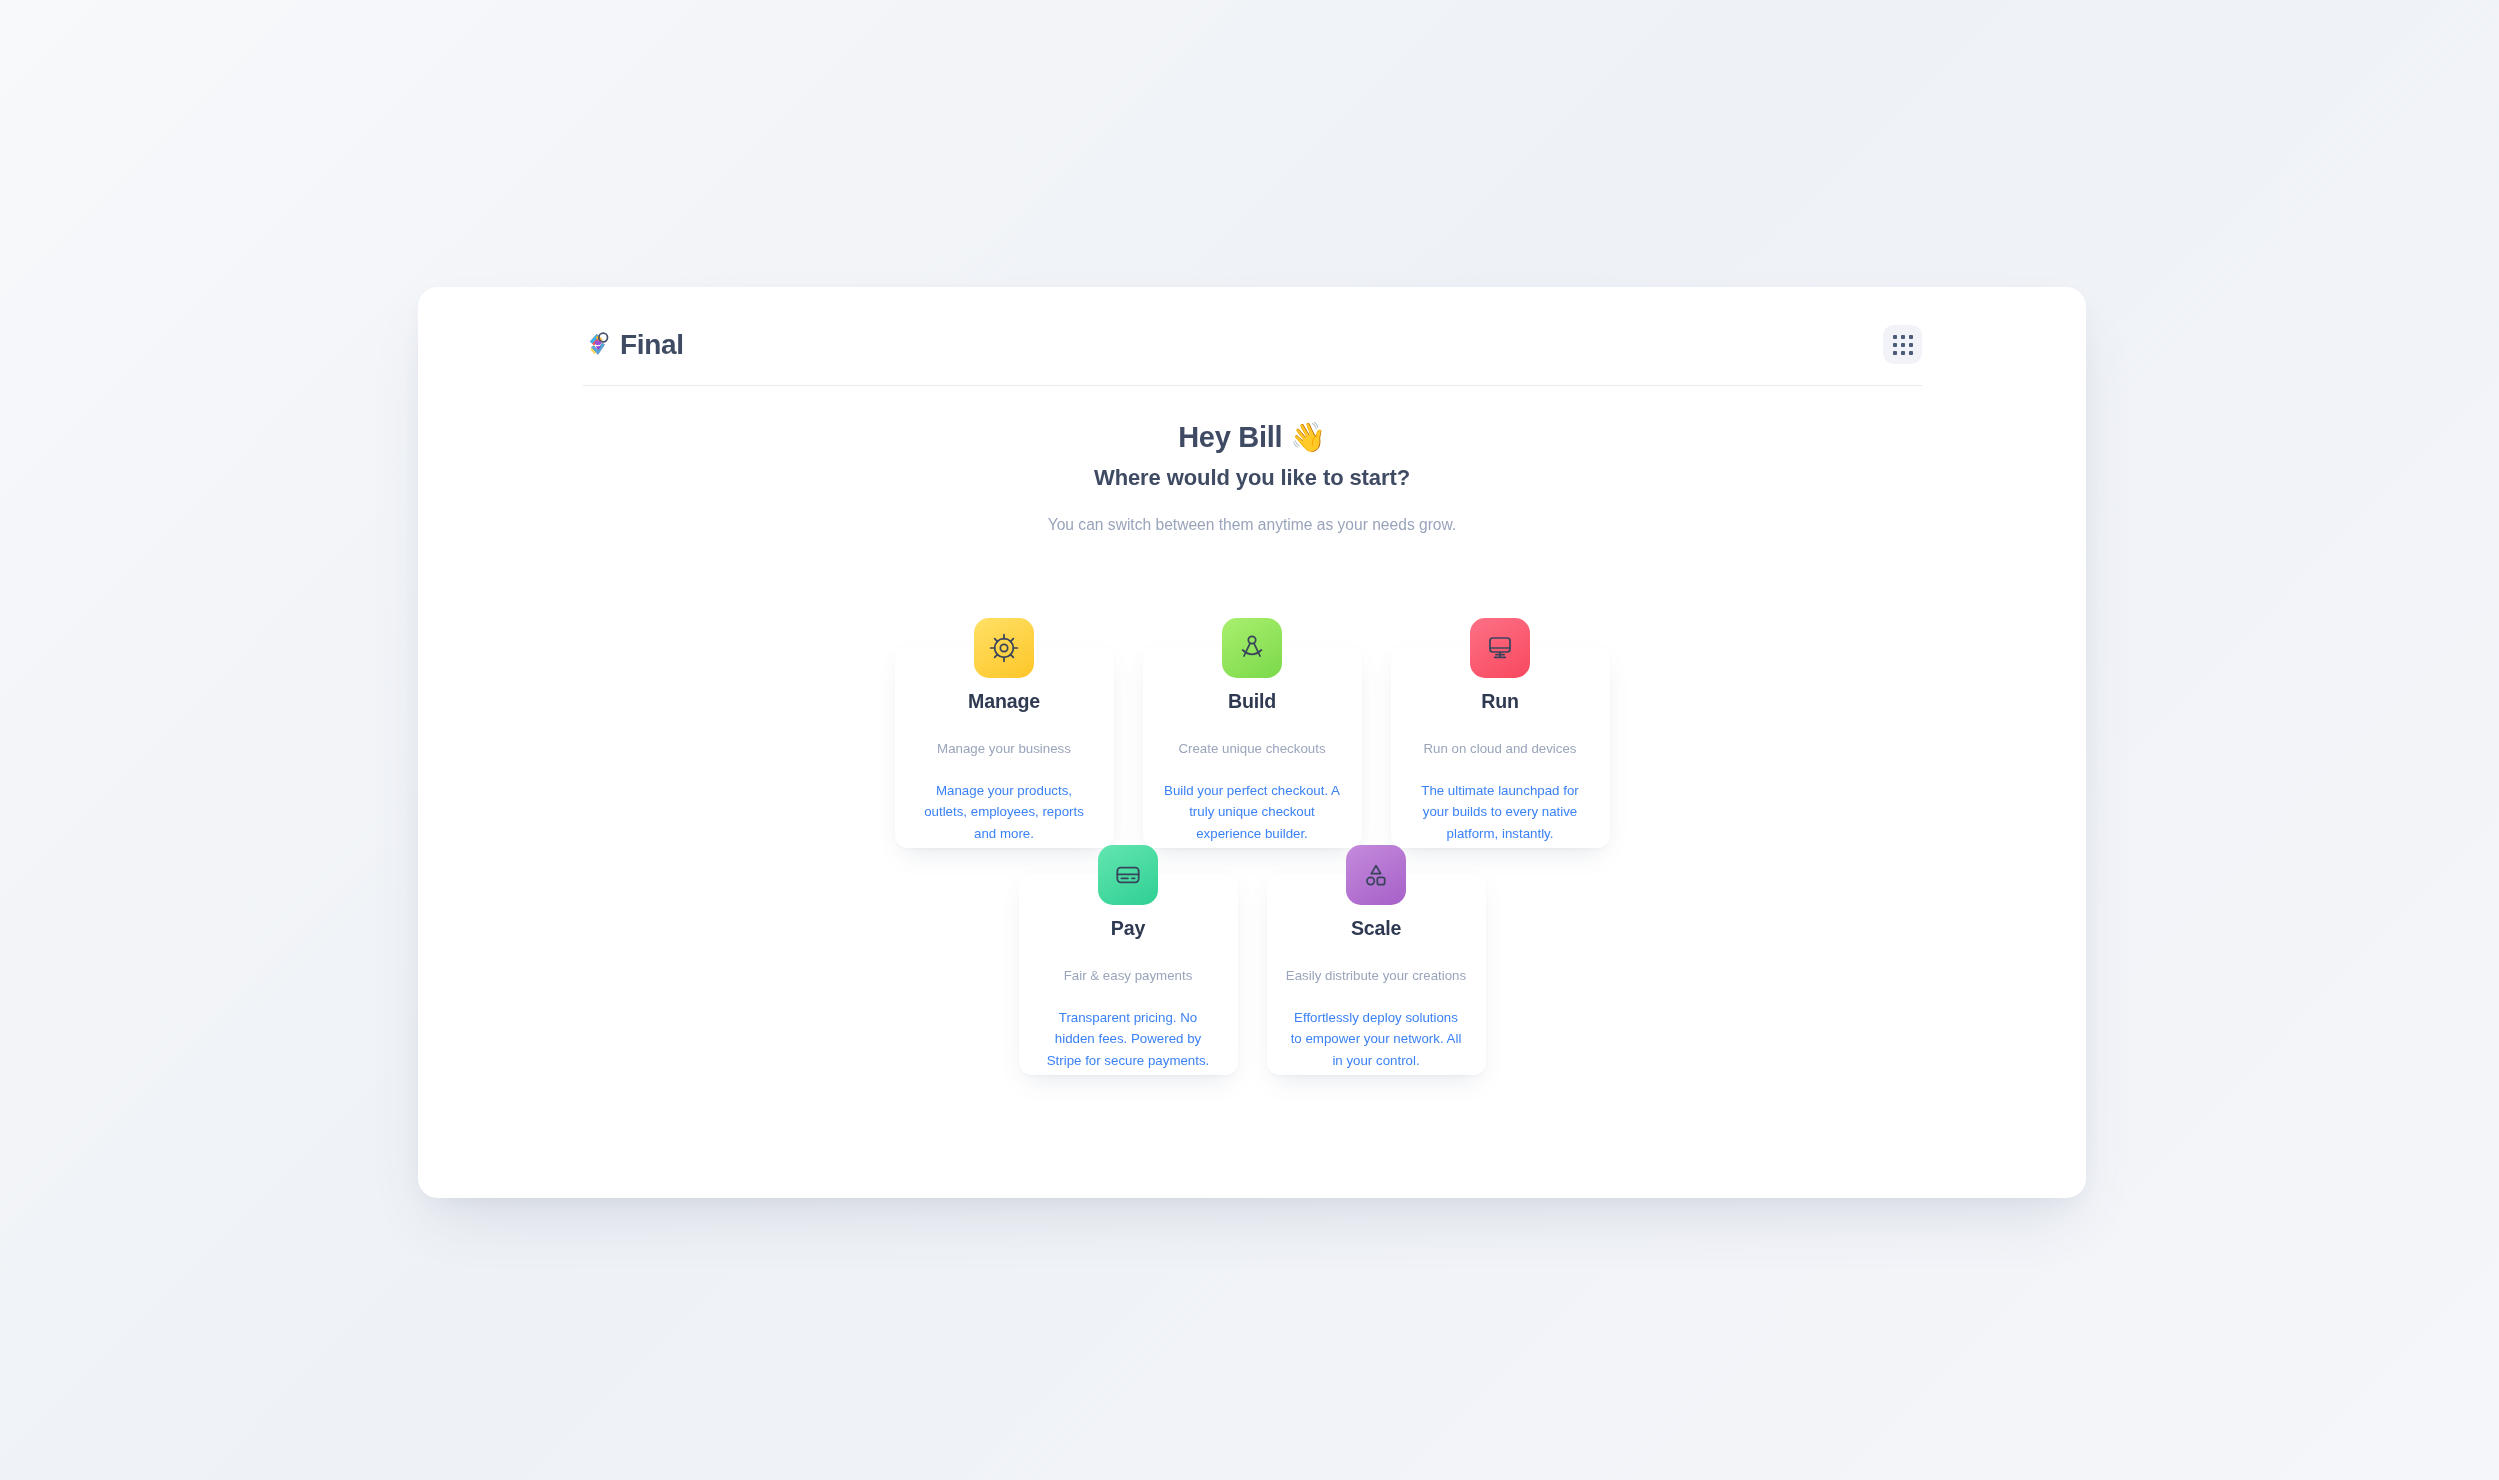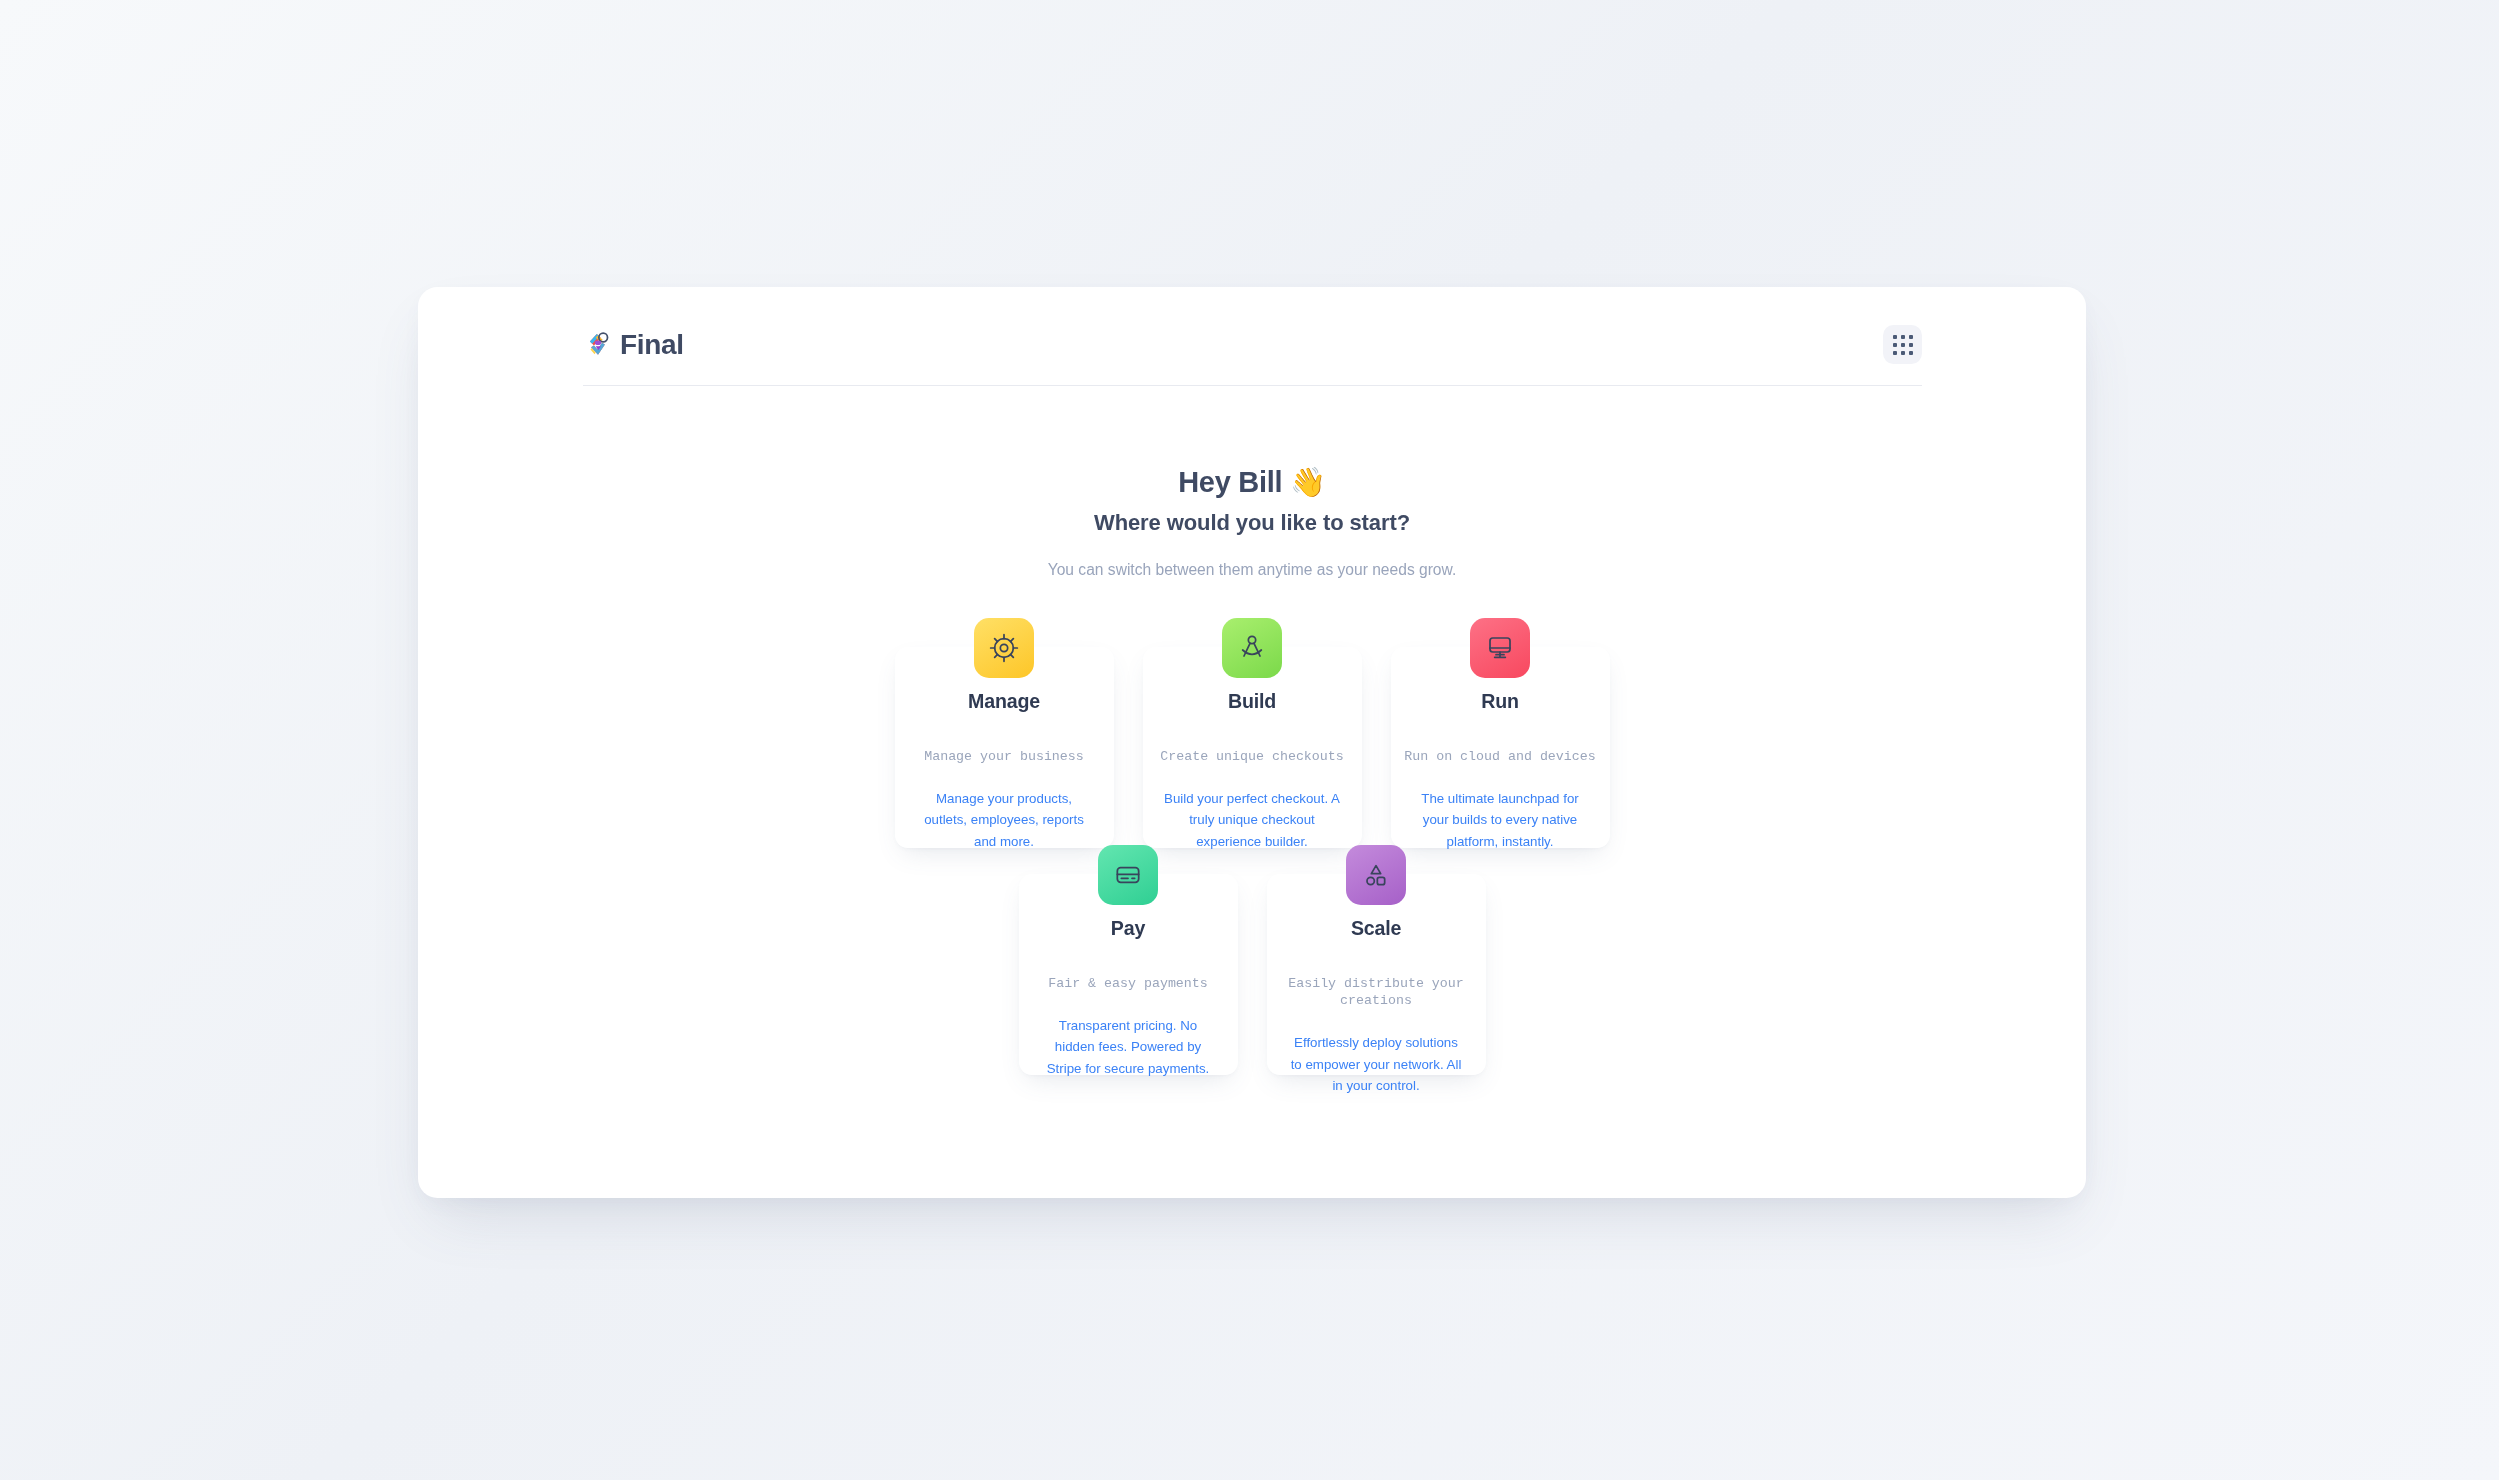--- a/index.html
+++ b/index.html
@@ -94,21 +94,20 @@
     border-radius: 0.9px;
   }
 
   
   #hero {
     position: absolute;
     left: 0;
     top: 133px;
     width: 100%;
     text-align: center;
-    margin-top: 45px;
   }
 
   #greeting {
     font-size: 29px;
     font-weight: 700;
     color: #3f4a63;
     letter-spacing: -0.3px;
     line-height: 1.24;
   }
 
@@ -179,26 +178,25 @@
 
   .card-title {
     font-size: 19.6px;
     font-weight: 700;
     color: #2f3a52;
     letter-spacing: -0.2px;
     line-height: 1.2;
   }
 
   .card-tagline {
-    margin-top: 34px;
+    margin-top: 26px;
     font-size: 13.3px;
     color: #9aa5bb;
     font-weight: 400;
     line-height: 1.3;
-    font-family: Liberation Mono, monospace;
   }
 
   .card-desc {
     margin-top: 23px;
     font-size: 13.3px;
     color: #3b82f6;
     line-height: 1.62;
     padding: 0 21px;
     font-weight: 400;
   }

